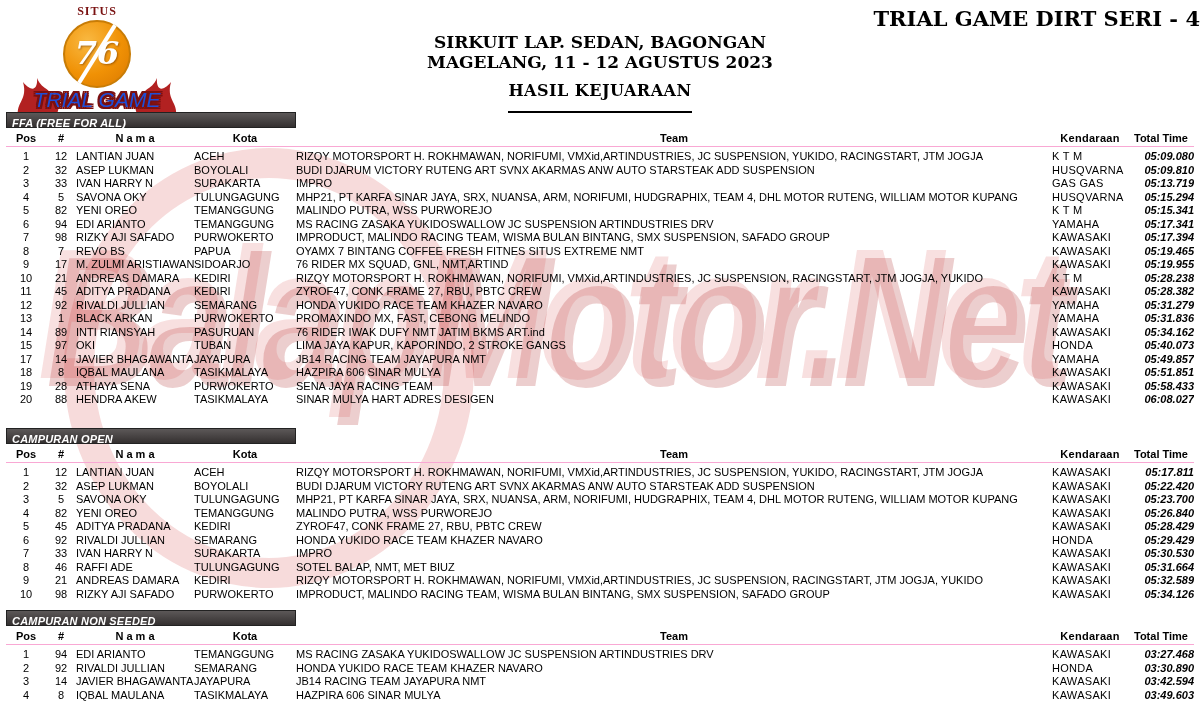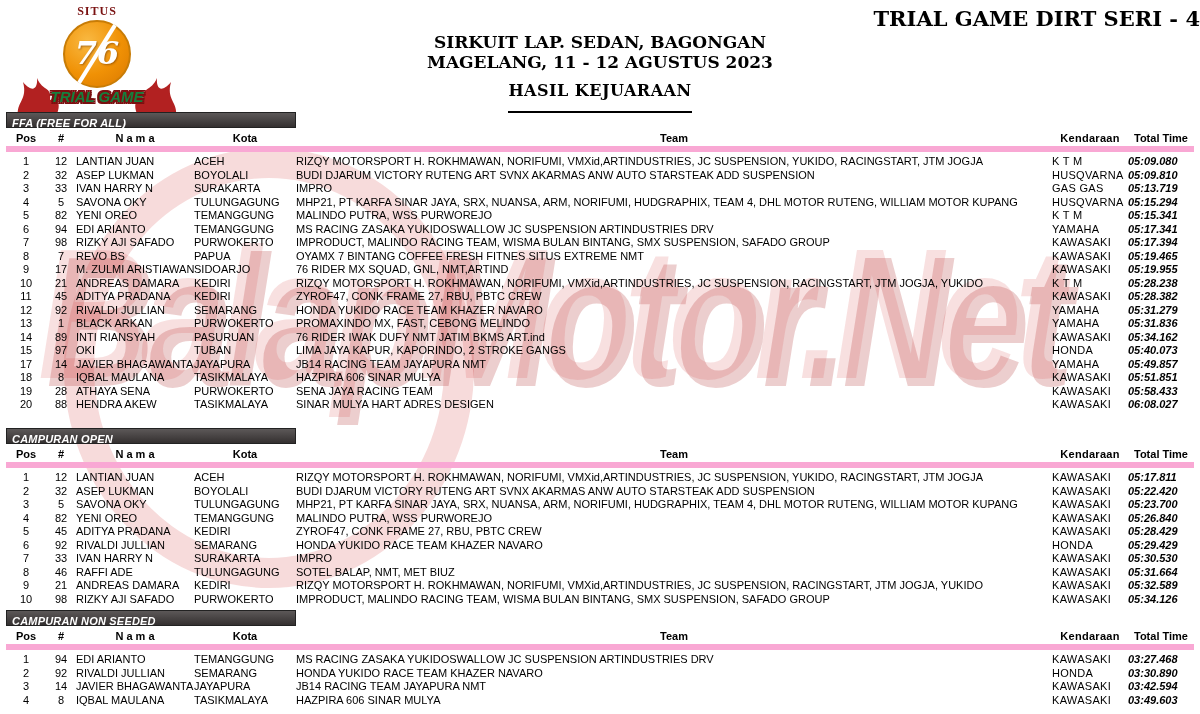--- a/index.html
+++ b/index.html
@@ -26,47 +26,47 @@
   .logo{position:absolute;left:14px;top:4px;width:166px;height:112px;text-align:center;}
   .logo-brand{font-size:12px;font-weight:bold;letter-spacing:1px;color:#7a1212;font-family:"Liberation Serif",serif;}
   .logo-circle{position:relative;width:64px;height:64px;margin:1px auto 0;border-radius:50%;
                background:radial-gradient(circle at 35% 30%, #f9b942 0%, #f09105 55%, #d97800 100%);
                border:2px solid #c87c06;}
   .logo-slash{position:absolute;left:30px;top:-2px;width:4px;height:68px;background:#fff;transform:rotate(32deg);}
   .logo-76{position:absolute;left:0;right:0;top:12px;font-size:32px;font-weight:bold;font-style:italic;color:#fff;
            font-family:"DejaVu Serif",serif;text-shadow:1px 1px 2px rgba(120,60,0,.6);}
   .logo-banner{position:absolute;left:0;right:0;top:72px;height:44px;}
   .logo-flames{position:absolute;left:0;top:0;width:166px;height:44px;}
-  .logo-title{position:absolute;left:0;right:0;top:12px;font-size:15px;font-weight:bold;font-style:italic;
-              letter-spacing:0px;color:#15803d;font-family:"Liberation Sans",sans-serif;white-space:nowrap;
+  .logo-title{position:absolute;left:0;right:0;top:12px;font-size:21px;font-weight:normal;font-style:italic;
+              letter-spacing:0px;color:#1d4ed8;font-family:"Liberation Sans",sans-serif;white-space:nowrap;
               text-shadow:-2px -2px 0 #7a1010,2px -2px 0 #7a1010,-2px 2px 0 #7a1010,2px 2px 0 #7a1010,
                           0 -2px 0 #7a1010,0 2px 0 #7a1010,-2px 0 0 #7a1010,2px 0 0 #7a1010;}
 
   
   .section{position:absolute;left:6px;width:1188px;}
   #sections .section:nth-child(1){top:112px;}
   #sections .section:nth-child(2){top:428px;}
   #sections .section:nth-child(3){top:610px;}
 
   .section-bar{width:290px;height:16px;background:linear-gradient(#5c5858,#343030);
                border:1px solid #222;box-sizing:border-box;padding:0 5px;margin-bottom:3px;}
   .section-title{color:#fff;font-size:11px;font-weight:bold;font-style:italic;line-height:14px;letter-spacing:0.2px;}
 
   table.results-table{border-collapse:collapse;table-layout:fixed;width:1188px;background:transparent;}
   .results-table th{font-size:11px;font-weight:bold;color:#000;padding:1px 0 2px 0;white-space:nowrap;
-                    border-bottom:6px solid #f9a8d4;text-align:center;}
+                    border-bottom:1px solid #f9a8d4;text-align:center;}
   .results-table td{font-size:11px;color:#000;height:13.5px;line-height:13.5px;padding:0;white-space:nowrap;overflow:hidden;}
   .results-table tbody tr:first-child td{padding-top:3px;}
   .col0{width:40px;text-align:center;}
   .col1{width:30px;text-align:center;}
   .col2{width:118px;text-align:left;}
   .col3{width:102px;text-align:left;}
   .col4{width:756px;text-align:left;}
   .col5{width:76px;text-align:left;letter-spacing:0.3px;}
-  .col6{width:66px;text-align:left;}
+  .col6{width:66px;text-align:right;}
   td.col6{font-weight:bold;font-style:italic;}
   th.col2,th.col3{text-align:center;}
 </style>
 </head>
 <body>
 
 <div class="page">
 
   <div class="watermark">
     <div class="wm-ring"></div>

